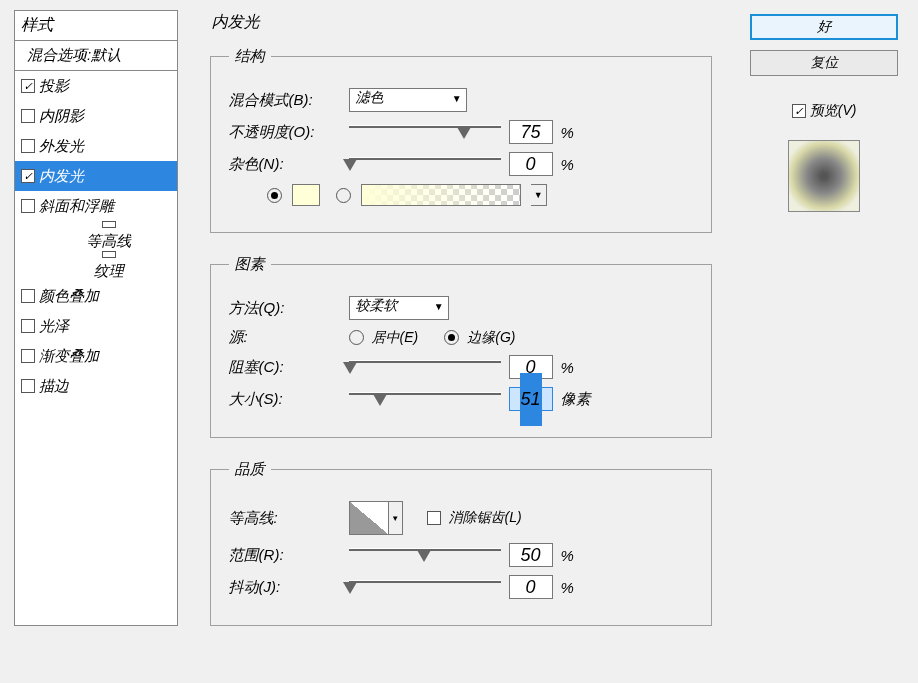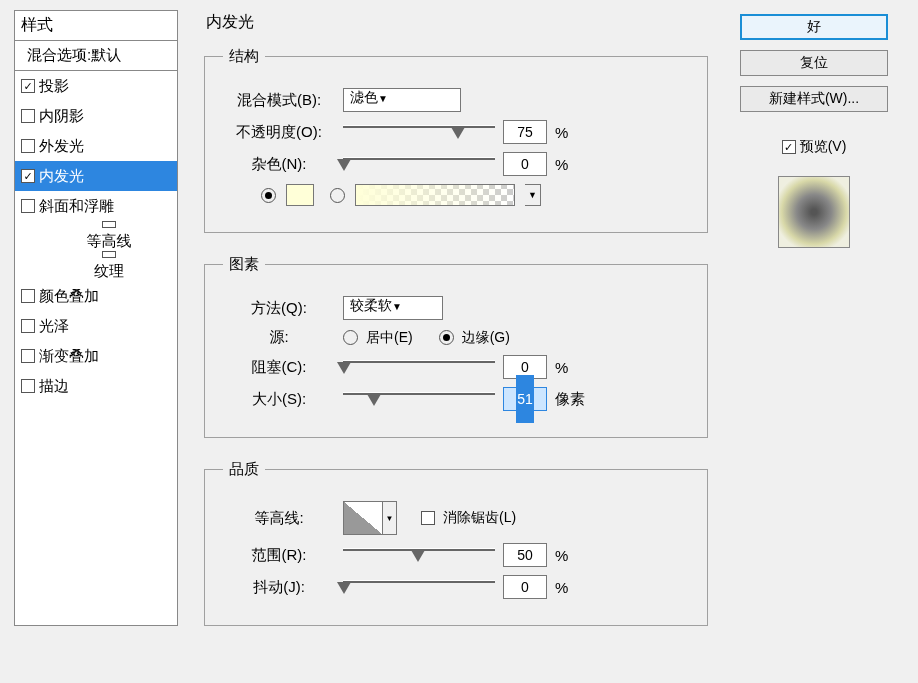--- a/index.html
+++ b/index.html
@@ -1,44 +1,44 @@
 <!DOCTYPE html>
 <html><head>
 <meta charset="utf-8">
 <style>
   * { box-sizing: border-box; }
   body { margin: 0; font-family: "Microsoft YaHei", "SimSun", sans-serif; font-size: 14px; background: #f0f0f0; color: #000; }
   .window { width: 918px; height: 683px; background: #f0f0f0; position: relative; }
   .titlebar { height: 28px; background: #fff; border-bottom: 1px solid #1a8ed6; display: flex; align-items: center; padding: 0 6px; justify-content: space-between; }
   .title-text { font-size: 13px; }
   .close-x { font-size: 18px; font-weight: 300; padding: 0 8px; cursor: pointer; }
-  .body { padding: 10px 14px; display: flex; gap: 18px; }
+  .body { padding: 10px 14px; display: flex; gap: 24px; font-style: italic; }
   .styles-panel { width: 164px; border: 1px solid #888; background: #fff; height: 616px; display:flex; flex-direction:column; }
   .styles-header { height: 30px; display:flex; align-items:center; padding-left:6px; border-bottom:1px solid #888; font-size:16px;}
   .styles-sub { height:30px; display:flex; align-items:center; padding-left:12px; border-bottom:1px solid #888; font-size:15px;}
   .style-item { height:30px; display:flex; align-items:center; padding-left:6px; font-size:15px; gap:4px; border-bottom: none; }
   .style-item.indent { padding-left: 26px; flex-direction: column; }
   .style-item.selected { background:#2d86e0; color:#fff; }
   .cb { width:14px; height:14px; border:1px solid #555; display:inline-flex; align-items:center; justify-content:center; font-size:11px; line-height:1; background:#fff; color:#000;}
   .cb.checked::after { content:"✓"; }
   .cb.unchecked::after { content:""; }
   .main-col { width: 520px; display:flex; flex-direction:column; gap: 6px;}
   .section-title { font-size:16px; padding: 2px 0 0 10px;}
   fieldset.group { border:1px solid #a0a0a0; margin:8px; padding: 14px 18px 18px 18px; }
   fieldset.group legend { padding:0 6px; font-size:15px; }
   .row { display:flex; align-items:center; margin: 8px 0; gap: 8px;}
-  .label { width: 112px; text-align:center; font-size:15px;}
-  .combo { height:24px; border:1px solid #777; background:#fff; display:flex; align-items:center; justify-content:flex-start; padding: 0 4px 4px 6px; }
+  .label { width: 112px; text-align:left; font-size:15px;}
+  .combo { height:24px; border:1px solid #777; background:#fff; display:flex; align-items:center; justify-content:space-between; padding: 0 4px 4px 6px; }
   .combo .arrow { font-size:10px;}
   .slider { position:relative; height:20px; }
   .slider-track { position:absolute; top:3px; left:0; right:0; height:3px; border-bottom:2px solid #666; border-top:1px solid #fff;}
   .slider-thumb { position:absolute; top:5px; width:0; height:0; border-left:7px solid transparent; border-right:7px solid transparent; border-top:12px solid #666;}
-  .numbox { width:44px; height:24px; border:1px solid #777; background:#fff; display:flex; align-items:center; justify-content:center; font-size:14px;}
+  .numbox { width:44px; height:24px; border:1px solid #777; background:#fff; display:flex; align-items:center; justify-content:center; font-size:18px;}
   .numbox.selected { background:#cde6ff; border:1px solid #2d86e0;}
-  .numbox.selected span{ background:#2d86e0; color:#ffffff; padding:16px 1px;}
+  .numbox.selected span{ background:#2d86e0; color:#000000; padding:16px 1px;}
   .unit { font-size:15px;}
   .radio { width:15px; height:15px; border:1px solid #555; border-radius:50%; display:inline-flex; align-items:center; justify-content:center;}
   .radio.checked::after{ content:""; width:7px; height:7px; background:#000; border-radius:50%;}
   .color-swatch { width:28px; height:22px; border:1px solid #777;}
   .grad-swatch { width:160px; height:22px; border:1px solid #777; display:flex; background: repeating-conic-gradient(#ccc 0% 25%, #fff 0% 50%) 50% / 12px 12px; position:relative; cursor:pointer;}
   .grad-swatch::before { content:""; position:absolute; inset:0; background: linear-gradient(to right, #ffffd8, rgba(255,255,216,0));}
   .grad-arrow { width:16px; height:22px; border:1px solid #777; border-left:none; display:flex; align-items:center; justify-content:center; font-size:9px;}
   .contour-box { width:40px; height:34px; border:1px solid #777; background: linear-gradient(to top right, #999 0%, #999 50%, #fff 50%, #fff 100%); }
   .contour-wrap { display:flex; }
   .contour-arrow { width:14px; height:34px; border:1px solid #777; border-left:none; display:flex; align-items:center; justify-content:center; font-size:8px;}
@@ -221,21 +221,20 @@
               <span>0</span>
             </div>
           <span class="unit">%</span>
         </div>
       </fieldset>
     </div>
 
     <div class="right-col">
       <div class="btn primary">好</div>
       <div class="btn">复位</div>
-      <div class="btn">新建样式(W)...</div>
       <div class="preview-row">
         <span class="cb checked"></span>
         <span>预览(V)</span>
       </div>
       <div class="preview-swatch"></div>
     </div>
 
   </div>
 </div>
 

